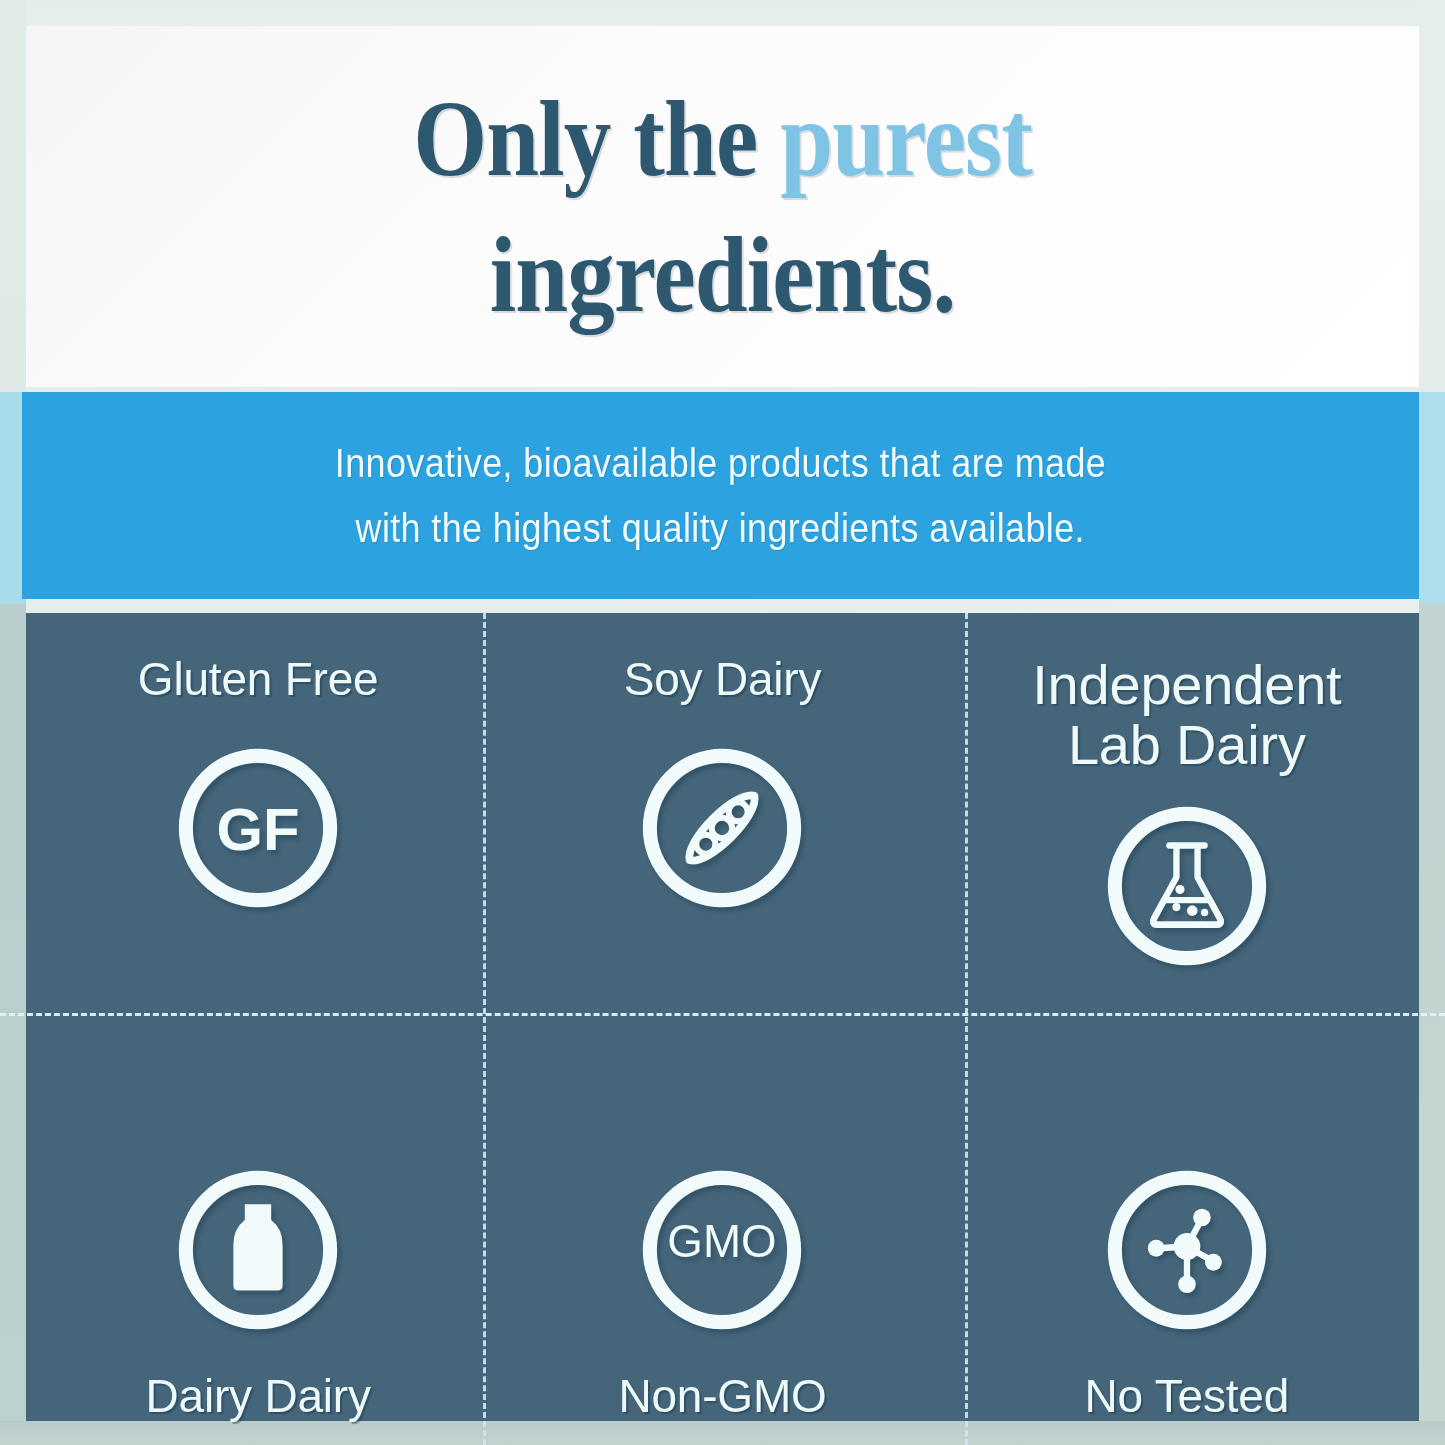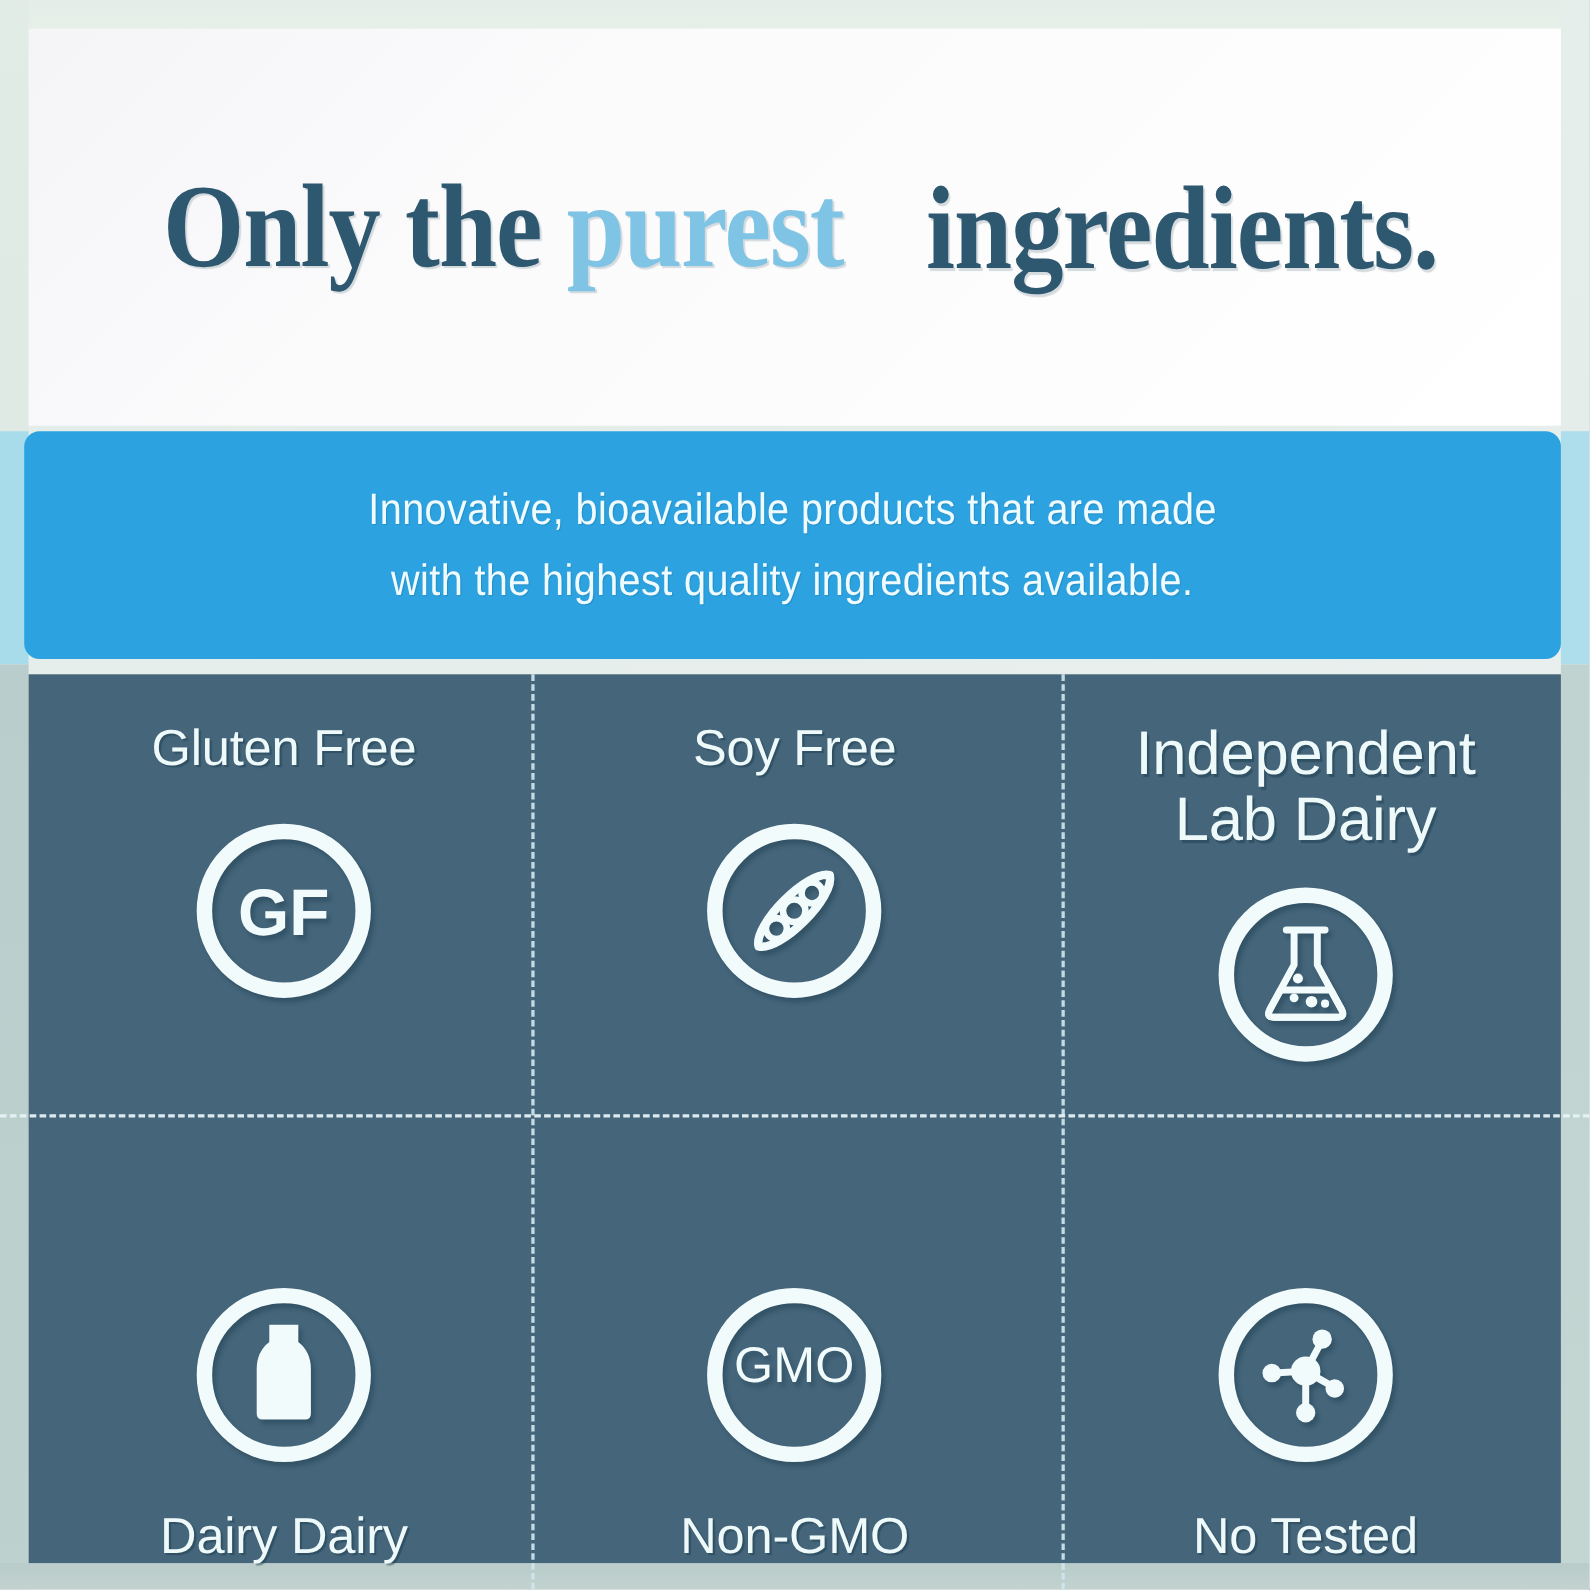--- a/index.html
+++ b/index.html
@@ -67,21 +67,21 @@
     background: linear-gradient(180deg,#b9ccca 0%, #c2d2cf 100%);
   }
 
   
   .headline-panel {
     position: absolute;
     left: 26px; top: 26px;
     width: 1393px; height: 361px;
     background: linear-gradient(135deg,#f5f5f8 0%, #fbfbfc 35%, #ffffff 100%);
     display: flex;
-    flex-direction: row;
+    flex-direction: column;
     align-items: center;
     justify-content: center;
   }
   .headline {
     font-family: "Liberation Serif", "DejaVu Serif", serif;
     font-weight: bold;
     font-size: 108px;
     line-height: 1.22;
     text-align: center;
     letter-spacing: -1px;
@@ -97,21 +97,20 @@
   
   .blue-banner {
     position: absolute;
     left: 22px; top: 392px;
     width: 1397px; height: 207px;
     background: #2ca3e0;
     display: flex;
     flex-direction: column;
     align-items: center;
     justify-content: center;
-    border-radius: 14px;
   }
   .blue-banner-line {
     color: #f0fbff;
     font-size: 40px;
     line-height: 1.62;
     font-weight: 300;
     letter-spacing: 0.4px;
     transform: scaleX(0.90);
     transform-origin: center;
     white-space: nowrap;
@@ -216,21 +215,21 @@
       <div class="sp-t"></div>
       <div class="icon-wrap">
         <svg viewBox="0 0 100 100">
           <circle cx="50" cy="50" r="41" fill="none" stroke="#f2fbfc" stroke-width="8"></circle>
           <text x="50" y="51" text-anchor="middle" dominant-baseline="central" font-family="Liberation Sans, sans-serif" font-weight="bold" font-size="34" fill="#f2fbfc">GF</text>
         </svg>
       </div>
     </div>
 
     <div class="cell top">
-      <div class="cell-label">Soy Free</div>
+      <div class="cell-label">Soy Dairy</div>
       <div class="sp-t"></div>
       <div class="icon-wrap">
         <svg viewBox="0 0 100 100">
           <circle cx="50" cy="50" r="41" fill="none" stroke="#f2fbfc" stroke-width="8"></circle>
           <g transform="rotate(45 50 50)">
             <path d="M50 24 C60 30 60 70 50 76 C40 70 40 30 50 24 Z" fill="none" stroke="#f2fbfc" stroke-width="4.4" stroke-linejoin="round"></path>
             <circle cx="50" cy="37" r="5.4" fill="none" stroke="#f2fbfc" stroke-width="3.4"></circle>
             <circle cx="50" cy="50" r="5.8" fill="none" stroke="#f2fbfc" stroke-width="3.4"></circle>
             <circle cx="50" cy="63" r="5.4" fill="none" stroke="#f2fbfc" stroke-width="3.4"></circle>
           </g>

